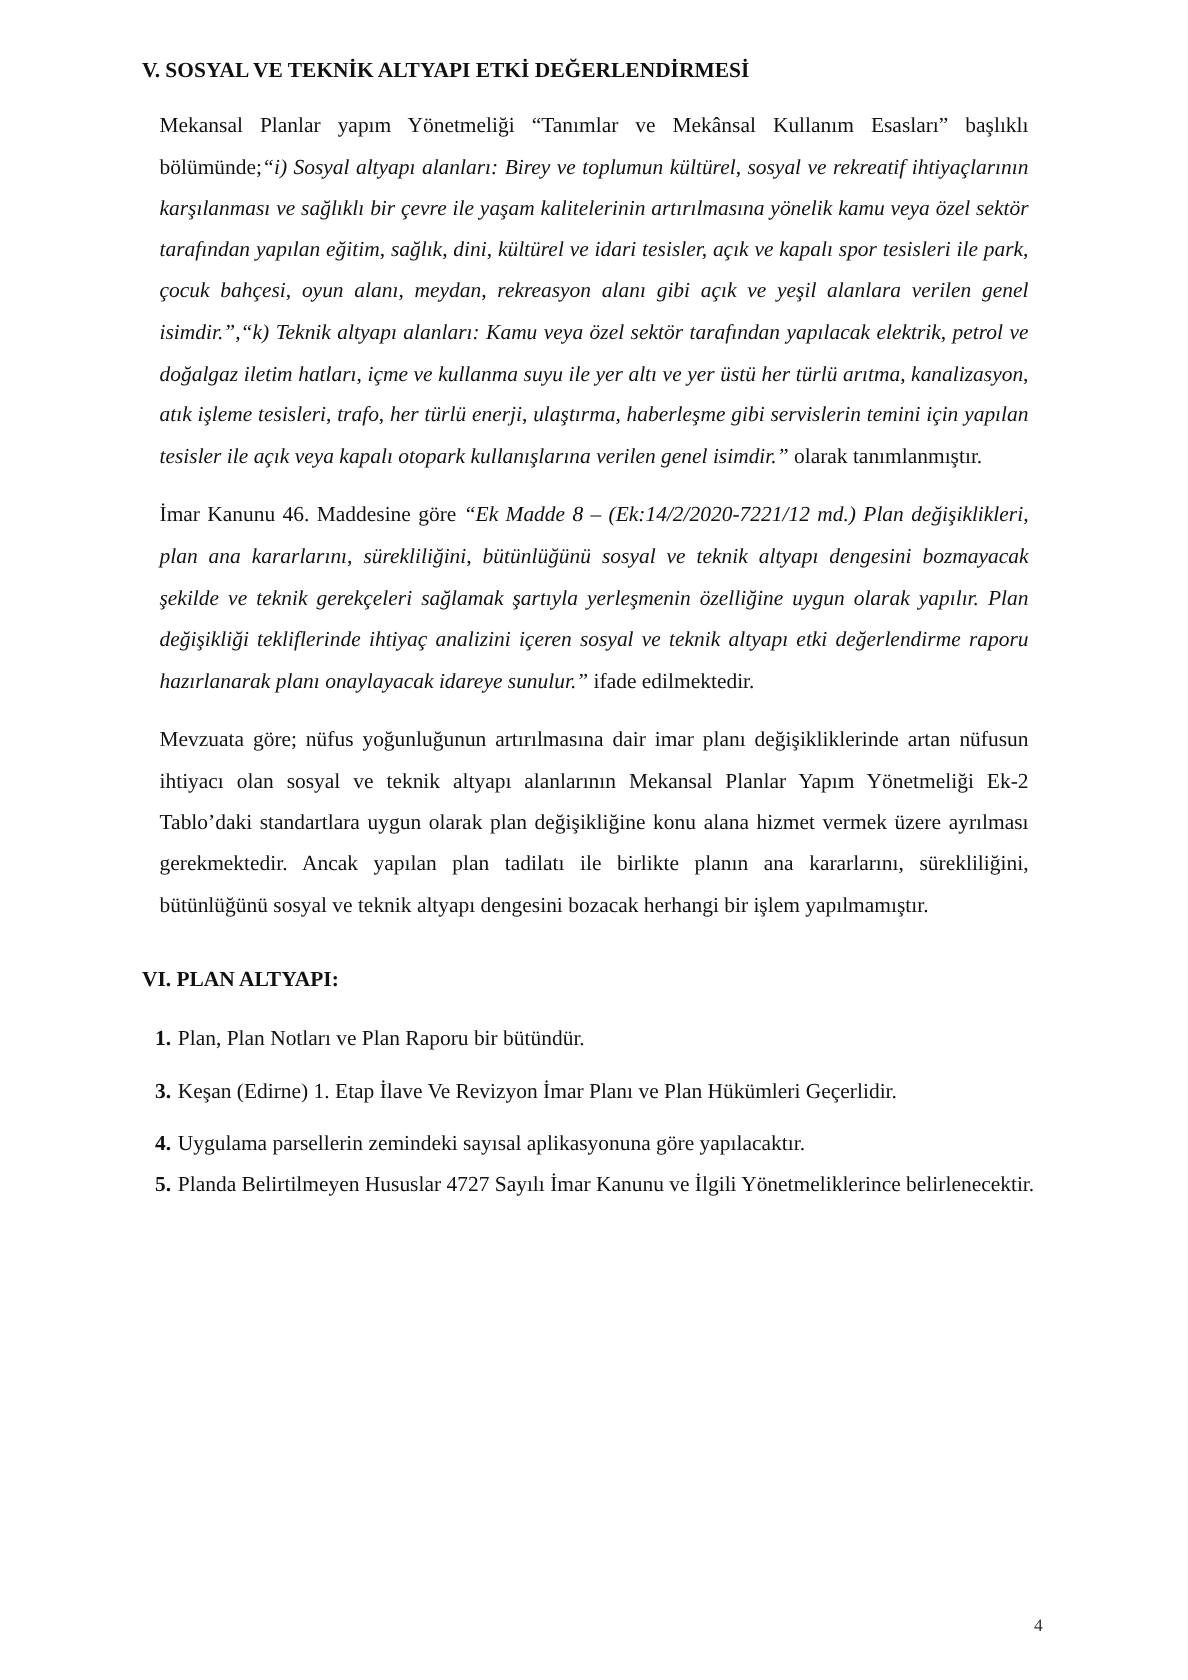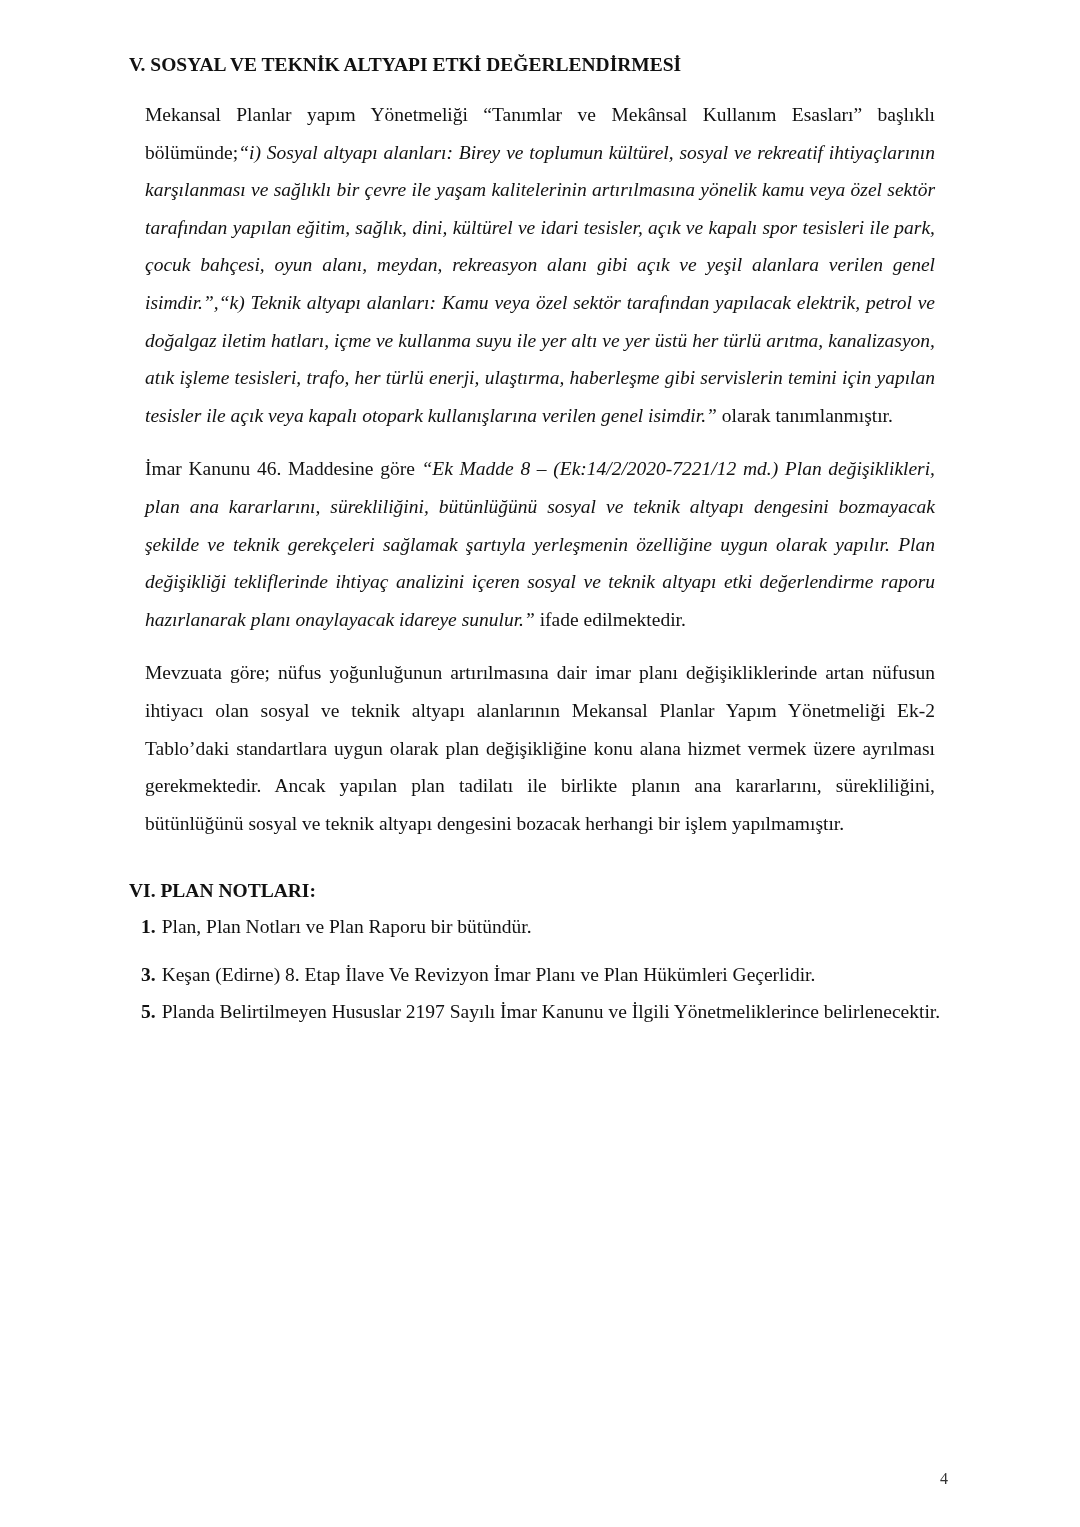--- a/index.html
+++ b/index.html
@@ -6,21 +6,21 @@
   body { width: 1080px; height: 1527px; position: relative; overflow: hidden; }
   .page {
     position: absolute; left: 129px; top: 50px; width: 822px;
     font-family: Liberation Serif, serif; color: #111;
     font-size: 19.5px; line-height: 37.6px;
   }
   .heading { font-weight: bold; font-size: 19.5px; line-height: 30px; margin: 0 0 0 0; }
   p { margin: 16px; text-align: justify; }
   em { font-style: italic; }
   .sec2 { margin-top: 34px; }
-  .notes { margin: 2px 0 0 12px; padding: 0; list-style: none; }
+  .notes { margin: 20px 0 0 12px; padding: 0; list-style: none; }
   .notes li { text-align: justify; }
   .notes li .num { font-weight: bold; margin-right: 6px; }
   .n1 { margin-top: 0; }
   .n2 { margin-top: 10px; }
   .n3 { margin-top: 10px; }
   .n4 { margin-top: 10px; }
   .n5 { margin-top: 0; }
   .page-number {
     position: absolute; left: 940px; top: 1470px;
     font-family: "Liberation Serif", serif; font-size: 16px; color: #333;
@@ -28,21 +28,22 @@
 </style>
 </head>
 <body>
 
 <div class="page">
   <div class="heading">V. SOSYAL VE TEKNİK ALTYAPI ETKİ DEĞERLENDİRMESİ</div>
   <p><span>Mekansal Planlar yapım Yönetmeliği “Tanımlar ve Mekânsal Kullanım Esasları” başlıklı bölümünde;</span><em>“i) Sosyal altyapı alanları: Birey ve toplumun kültürel, sosyal ve rekreatif ihtiyaçlarının karşılanması ve sağlıklı bir çevre ile yaşam kalitelerinin artırılmasına yönelik kamu veya özel sektör tarafından yapılan eğitim, sağlık, dini, kültürel ve idari tesisler, açık ve kapalı spor tesisleri ile park, çocuk bahçesi, oyun alanı, meydan, rekreasyon alanı gibi açık ve yeşil alanlara verilen genel isimdir.”,“k) Teknik altyapı alanları: Kamu veya özel sektör tarafından yapılacak elektrik, petrol ve doğalgaz iletim hatları, içme ve kullanma suyu ile yer altı ve yer üstü her türlü arıtma, kanalizasyon, atık işleme tesisleri, trafo, her türlü enerji, ulaştırma, haberleşme gibi servislerin temini için yapılan tesisler ile açık veya kapalı otopark kullanışlarına verilen genel isimdir.”</em><span> olarak tanımlanmıştır.</span></p>
   <p><span>İmar Kanunu 46. Maddesine göre </span><em>“Ek Madde 8 – (Ek:14/2/2020-7221/12 md.) Plan değişiklikleri, plan ana kararlarını, sürekliliğini, bütünlüğünü sosyal ve teknik altyapı dengesini bozmayacak şekilde ve teknik gerekçeleri sağlamak şartıyla yerleşmenin özelliğine uygun olarak yapılır. Plan değişikliği tekliflerinde ihtiyaç analizini içeren sosyal ve teknik altyapı etki değerlendirme raporu hazırlanarak planı onaylayacak idareye sunulur.”</em><span> ifade edilmektedir.</span></p>
   <p>Mevzuata göre; nüfus yoğunluğunun artırılmasına dair imar planı değişikliklerinde artan nüfusun ihtiyacı olan sosyal ve teknik altyapı alanlarının Mekansal Planlar Yapım Yönetmeliği Ek-2 Tablo’daki standartlara uygun olarak plan değişikliğine konu alana hizmet vermek üzere ayrılması gerekmektedir. Ancak yapılan plan tadilatı ile birlikte planın ana kararlarını, sürekliliğini, bütünlüğünü sosyal ve teknik altyapı dengesini bozacak herhangi bir işlem yapılmamıştır.</p>
 
-  <div class="heading sec2">VI. PLAN NOTLARI:</div>
+  <div class="heading sec2">VI. PLAN ALTYAPI:</div>
   <ul class="notes">
     <li class="n1"><span class="num">1.</span><span>Plan, Plan Notları ve Plan Raporu bir bütündür.</span></li>
-    <li class="n3"><span class="num">3.</span><span>Keşan (Edirne) 8. Etap İlave Ve Revizyon İmar Planı ve Plan Hükümleri Geçerlidir.</span></li>
-    <li class="n5"><span class="num">5.</span><span>Planda Belirtilmeyen Hususlar 2197 Sayılı İmar Kanunu ve İlgili Yönetmeliklerince belirlenecektir.</span></li>
+    <li class="n3"><span class="num">3.</span><span>Keşan (Edirne) 1. Etap İlave Ve Revizyon İmar Planı ve Plan Hükümleri Geçerlidir.</span></li>
+    <li class="n4"><span class="num">4.</span><span>Uygulama parsellerin zemindeki sayısal aplikasyonuna göre yapılacaktır.</span></li>
+    <li class="n5"><span class="num">5.</span><span>Planda Belirtilmeyen Hususlar 4727 Sayılı İmar Kanunu ve İlgili Yönetmeliklerince belirlenecektir.</span></li>
   </ul>
 </div>
 
 <div class="page-number">4</div>
 
 </body></html>

